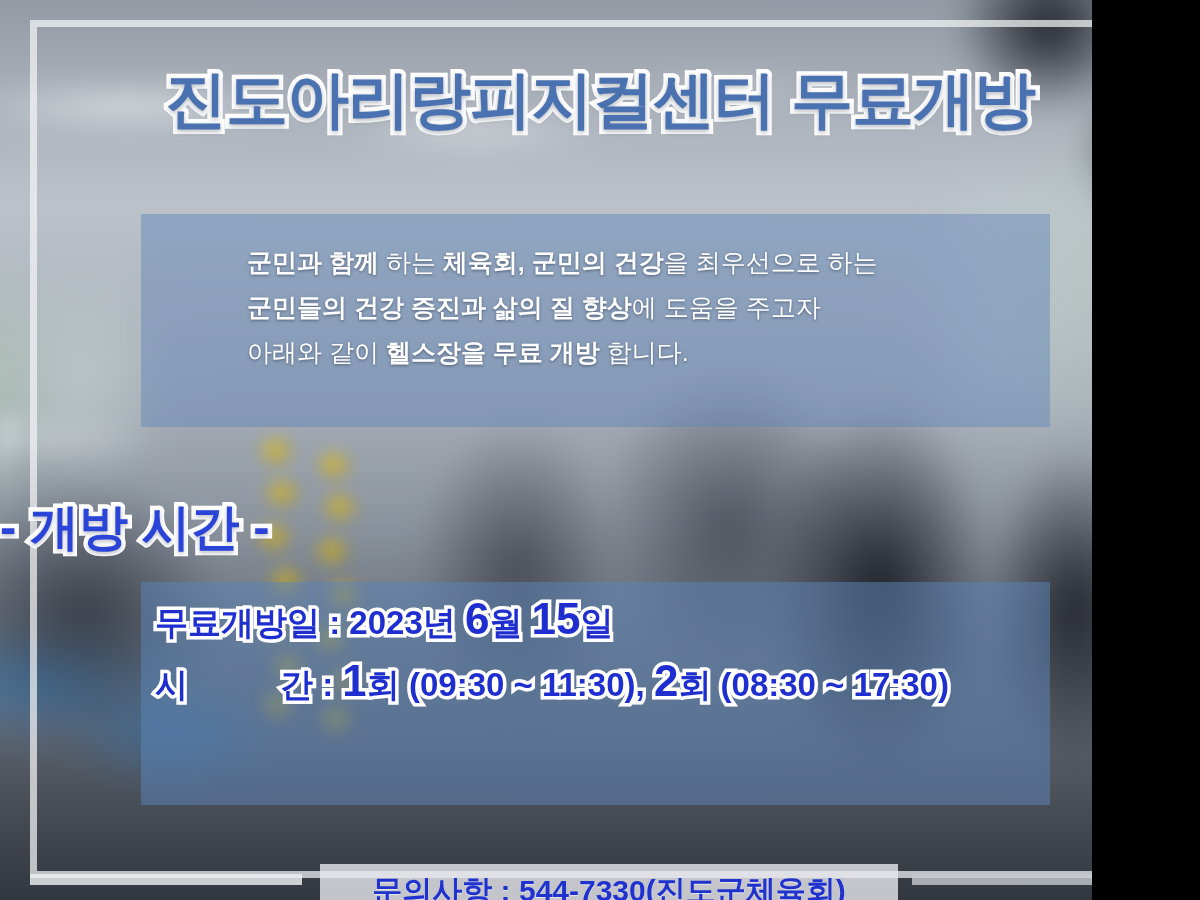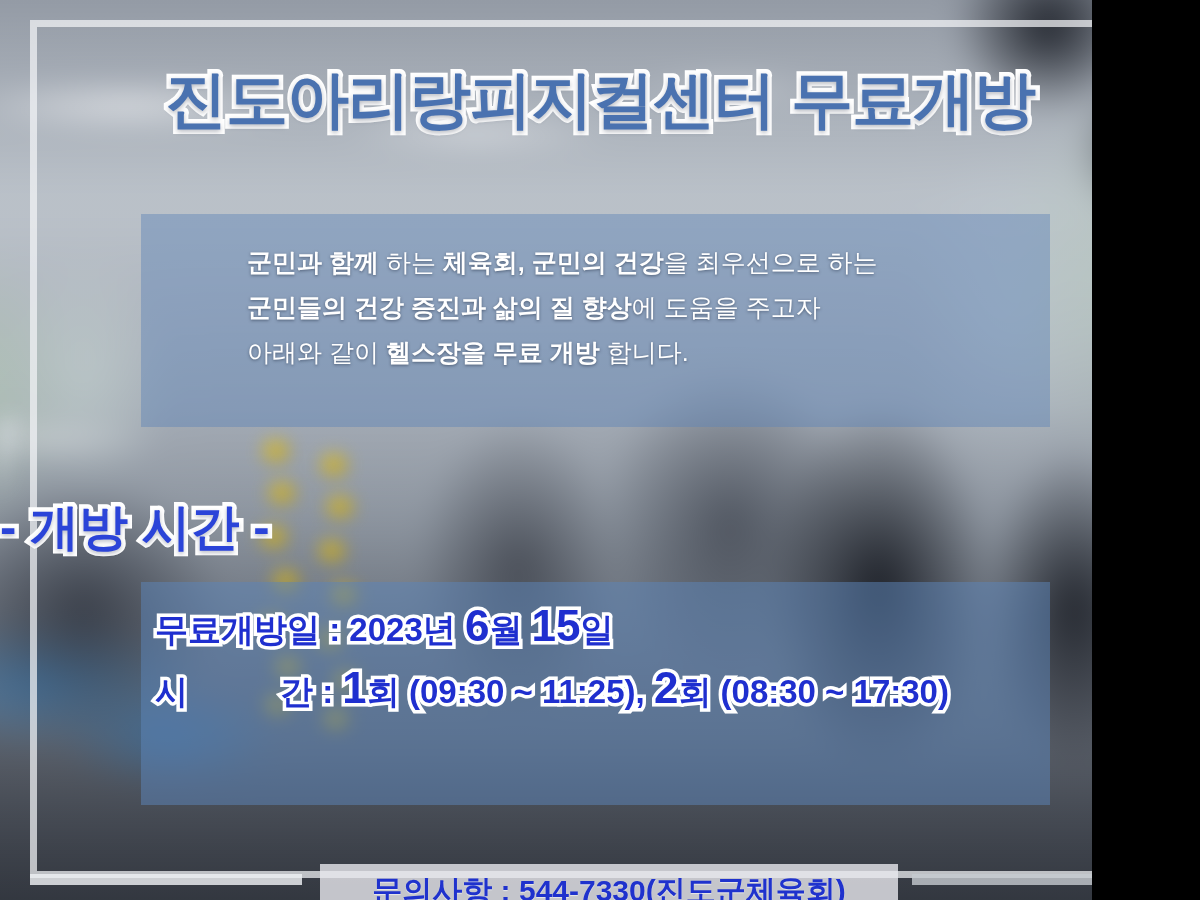--- a/index.html
+++ b/index.html
@@ -156,21 +156,21 @@
     text-shadow: 0 2px 4px rgba(20,30,60,.3);
     margin-top: 8px;
   }
 
   .schedule-box {
     position: absolute;
     left: 141px; top: 582px;
     width: 909px; height: 223px;
     background: rgba(92,132,184,.52);
     box-sizing: border-box;
-    padding: 15px 0 0 14px;
+    padding: 8px 0 0 14px;
   }
   .sched-line {
     color: #1f2fcf;
     font-weight: bold;
     font-size: 33px;
     line-height: 58px;
     white-space: nowrap;
     -webkit-text-stroke: 7px #ffffff;
     paint-order: stroke fill;
   }
@@ -233,21 +233,21 @@
         <div class="body-line"><b>군민들의 건강 증진과 삶의 질 향상</b><span class="thin">에 도움을 주고자</span></div>
         <div class="body-line"><span class="thin">아래와 같이 </span><b>헬스장을 무료 개방</b><span class="thin"> 합니다.</span></div>
       </div>
   </div>
 
   <div class="section-title">- 개방 시간 -</div>
 
   <div class="schedule-box">
     <div id="schedule-rows">
         <div class="sched-line"><span>무료개방일</span><span> : </span><span>2023년 </span><span class="big">6</span><span>월 </span><span class="big">15</span><span>일</span></div>
-        <div class="sched-line"><span>시</span><span class="gap"></span><span>간</span><span> : </span><span class="big">1</span><span>회 (09:30 ~ 11:25), </span><span class="big">2</span><span>회 (08:30 ~ 17:30)</span></div>
+        <div class="sched-line"><span>시</span><span class="gap"></span><span>간</span><span> : </span><span class="big">1</span><span>회 (09:30 ~ 11:30), </span><span class="big">2</span><span>회 (08:30 ~ 17:30)</span></div>
       </div>
   </div>
 
   <div class="contact-band">
     <div class="contact-text">문의사항 : 544-7330(진도군체육회)</div>
   </div>
 
 </div>
 
 </body></html>

